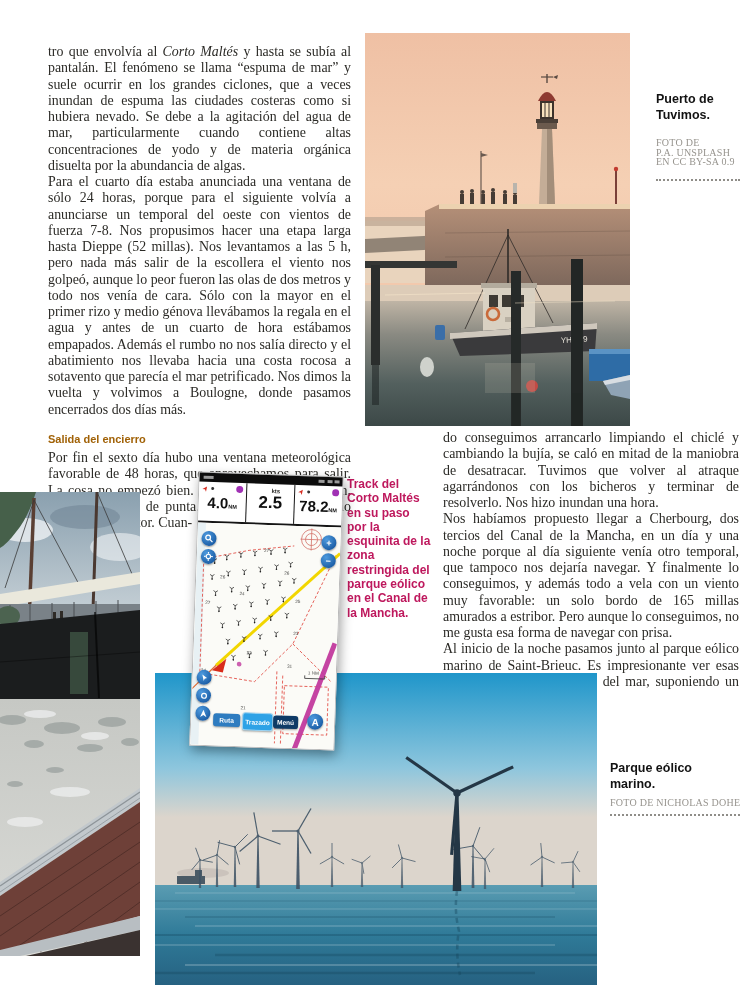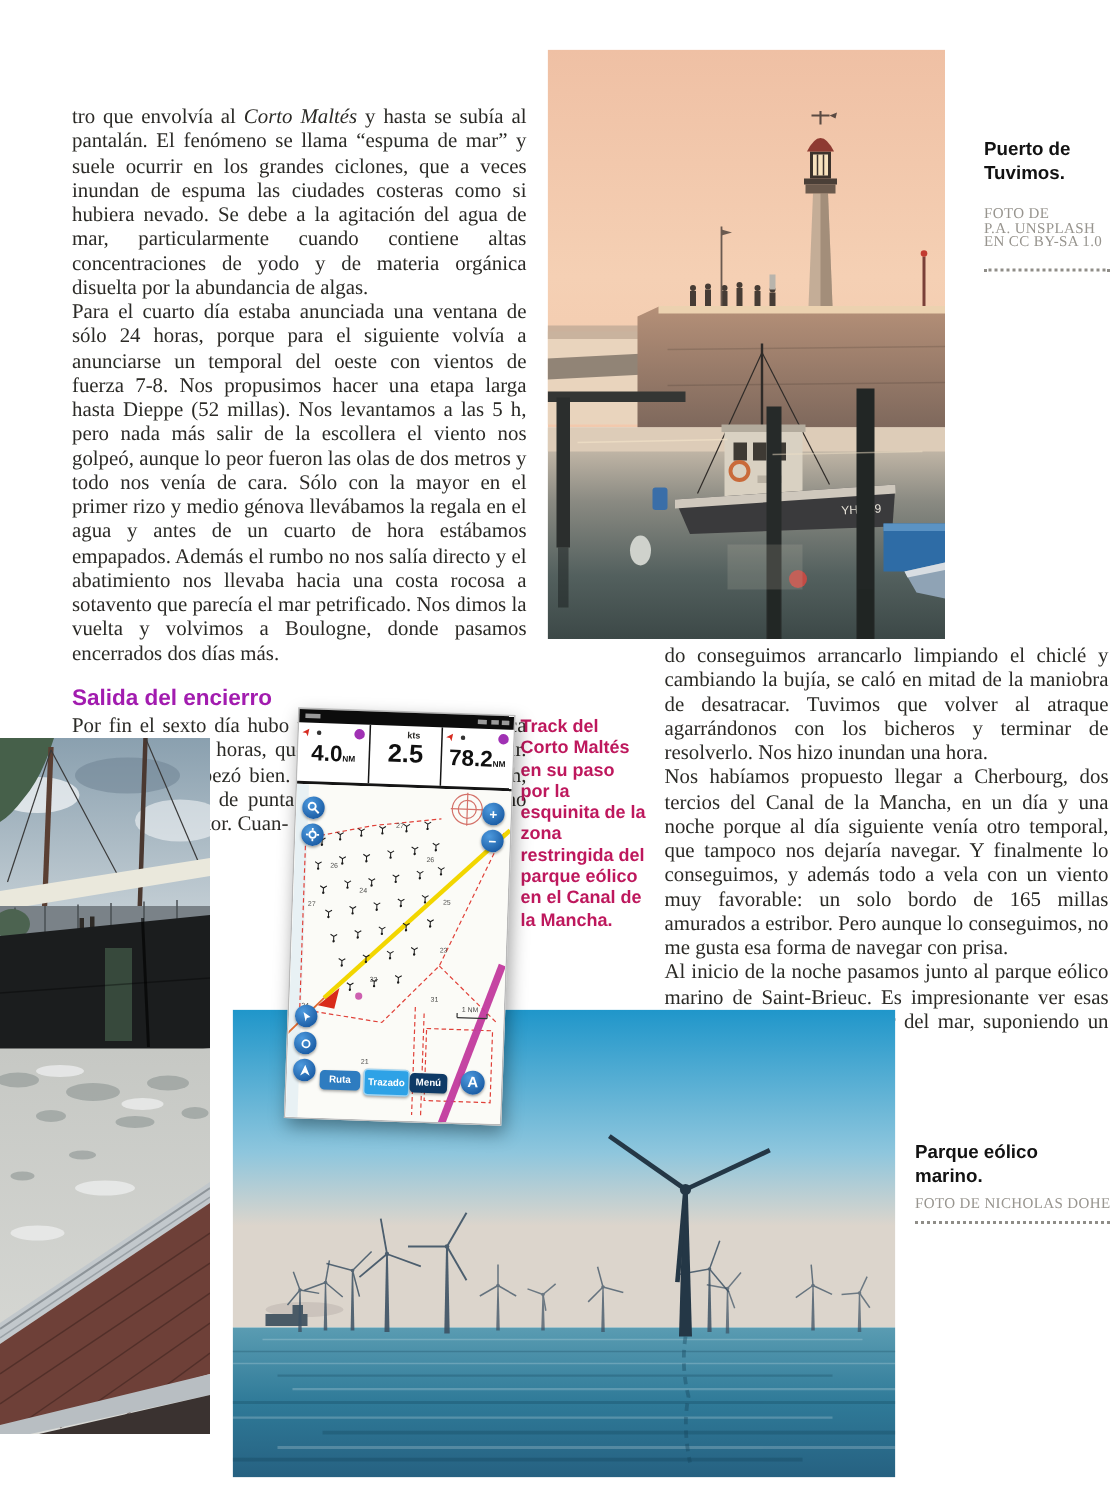--- a/index.html
+++ b/index.html
@@ -1,24 +1,24 @@
 <!DOCTYPE html>
 <html lang="es"><head>
 <meta charset="utf-8">
 <style>
   html,body{margin:0;padding:0;background:#e9e9e9;}
   .page{position:relative;width:740px;height:1000px;margin:0 auto;background:#ffffff;overflow:hidden;
         font-family:"Liberation Serif",serif;color:#2b2a26;}
   
   .textcol{position:absolute;font-size:13.9px;line-height:16.25px;text-align:justify;}
   .textcol p{margin:0;}
-  .col-left{left:48px;top:44px;width:303px;margin-top:27px;}
+  .col-left{left:48px;top:44px;width:303px;}
   .col-right{left:443px;top:430px;width:296px;}
   .textcol h3{margin:13px 0 3px 0;font-family:"Liberation Sans",sans-serif;font-weight:bold;
-              font-size:15px;color:#a21caf;}
+              font-size:11px;color:#a16207;}
   
   .cap-title{font-family:"Liberation Sans",sans-serif;font-weight:bold;font-size:12.5px;
              line-height:15.5px;color:#121212;}
   .credit{font-size:10px;line-height:9.6px;color:#97948e;letter-spacing:.25px;margin-top:15px;}
   .dotted{border-top:2px dotted #8f8d88;height:0;margin-top:12px;}
   .cap-ramsgate{position:absolute;left:656px;top:92px;width:84px;}
   .cap-track{position:absolute;left:347px;top:477px;width:84px;
              font-family:"Liberation Sans",sans-serif;font-weight:bold;font-size:12px;
              line-height:14.3px;color:#be185d;}
   .cap-wind{position:absolute;left:610px;top:761px;width:130px;}
@@ -183,21 +183,21 @@
       <line x1="20" y1="262" x2="120" y2="260" stroke="#f2e2c8" stroke-width="1" opacity="0.7"></line>
       <line x1="150" y1="270" x2="250" y2="268" stroke="#efe0c6" stroke-width="1" opacity="0.5"></line>
     </svg>
   </figure>
 
   <div class="cap-ramsgate">
     <div class="cap-title">Puerto de Tuvimos.</div>
     <div class="credit">
       <div>FOTO DE</div>
       <div>P.A. UNSPLASH</div>
-      <div>EN CC BY-SA 1.0</div>
+      <div>EN CC BY-SA 0.9</div>
     </div>
     <div class="dotted"></div>
   </div>
 
   <figure class="photo photo-dock" style="margin:0;">
     <svg width="140" height="464" viewBox="0 0 140 464" preserveAspectRatio="none">
       <defs>
         <linearGradient id="dSky" x1="0" y1="0" x2="0" y2="1">
           <stop offset="0" stop-color="#8aa0af"></stop>
             <stop offset="1" stop-color="#ccd5da"></stop>

